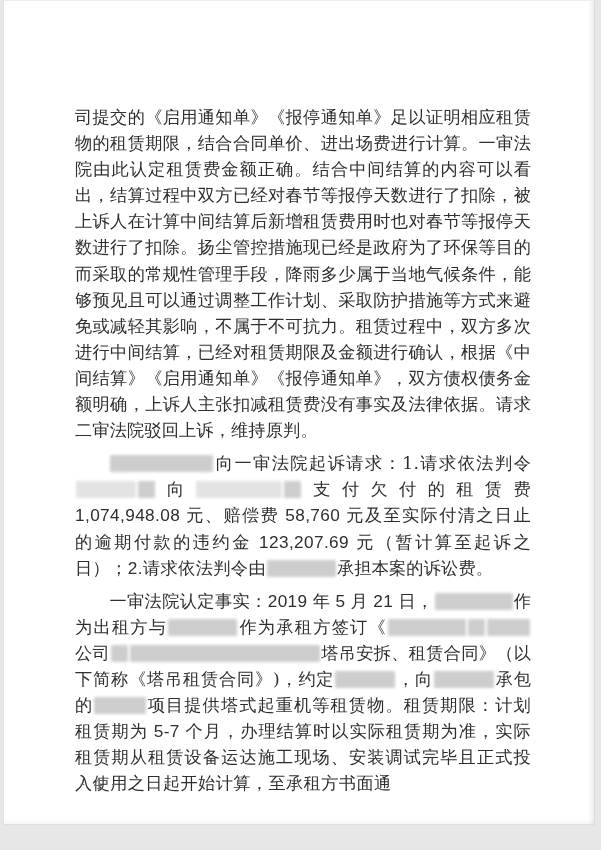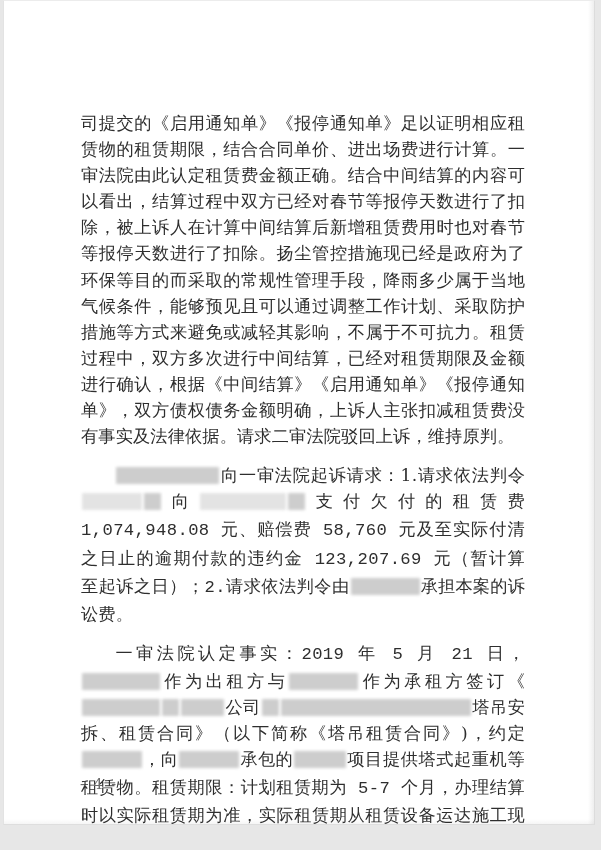--- a/index.html
+++ b/index.html
@@ -51,21 +51,21 @@
   }
 
   .doc-body {
     position: absolute;
     left: 64px;
     top: 96px;
     width: 470px;
   }
 
   .para {
-    margin: 13px;
+    margin: 7px;
     font-size: 17.2px;
     line-height: 26.1px;
     color: #2e2e2e;
     text-align: justify;
     text-justify: inter-ideograph;
     letter-spacing: 0.15px;
     -webkit-font-smoothing: antialiased;
   }
   .para.indent {
     text-indent: 2em;
@@ -90,21 +90,21 @@
   .w25 { width: 43px; }
   .w3  { width: 52px; }
   .w35 { width: 60px; }
   .w4  { width: 69px; }
   .w45 { width: 78px; }
   .w5  { width: 86px; }
   .w6  { width: 103px; }
   .w11 { width: 190px; }
 
   .num {
-    font-family: Liberation Mono, monospace;
+    font-family: Liberation Sans, sans-serif;
     letter-spacing: 0.4px;
   }
 
   .page-number {
     position: absolute;
     left: 76px;
     top: 775px;
     font-size: 14.5px;
     color: #6b6b6b;
     letter-spacing: 2px;

